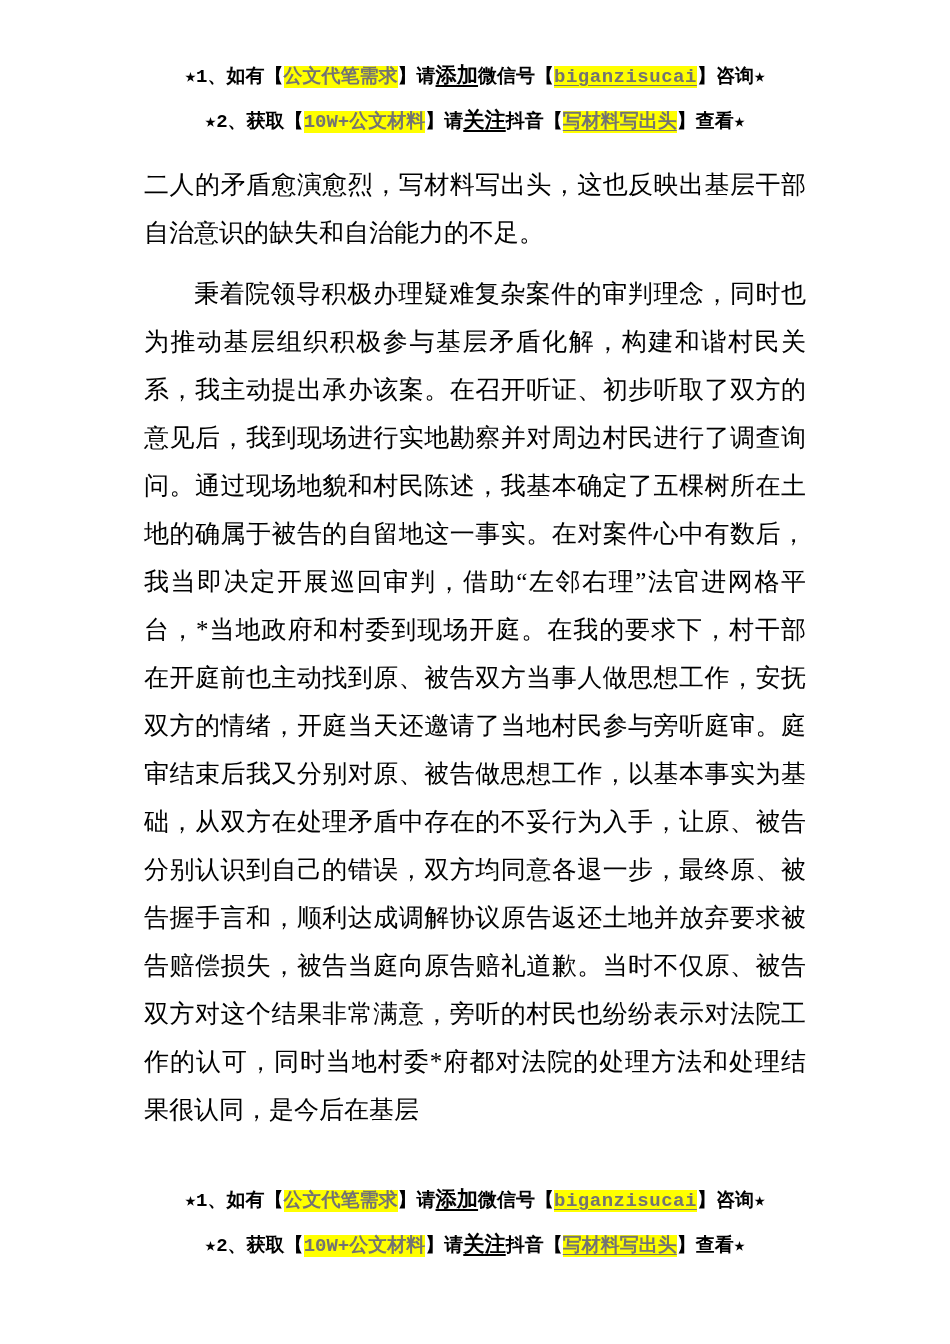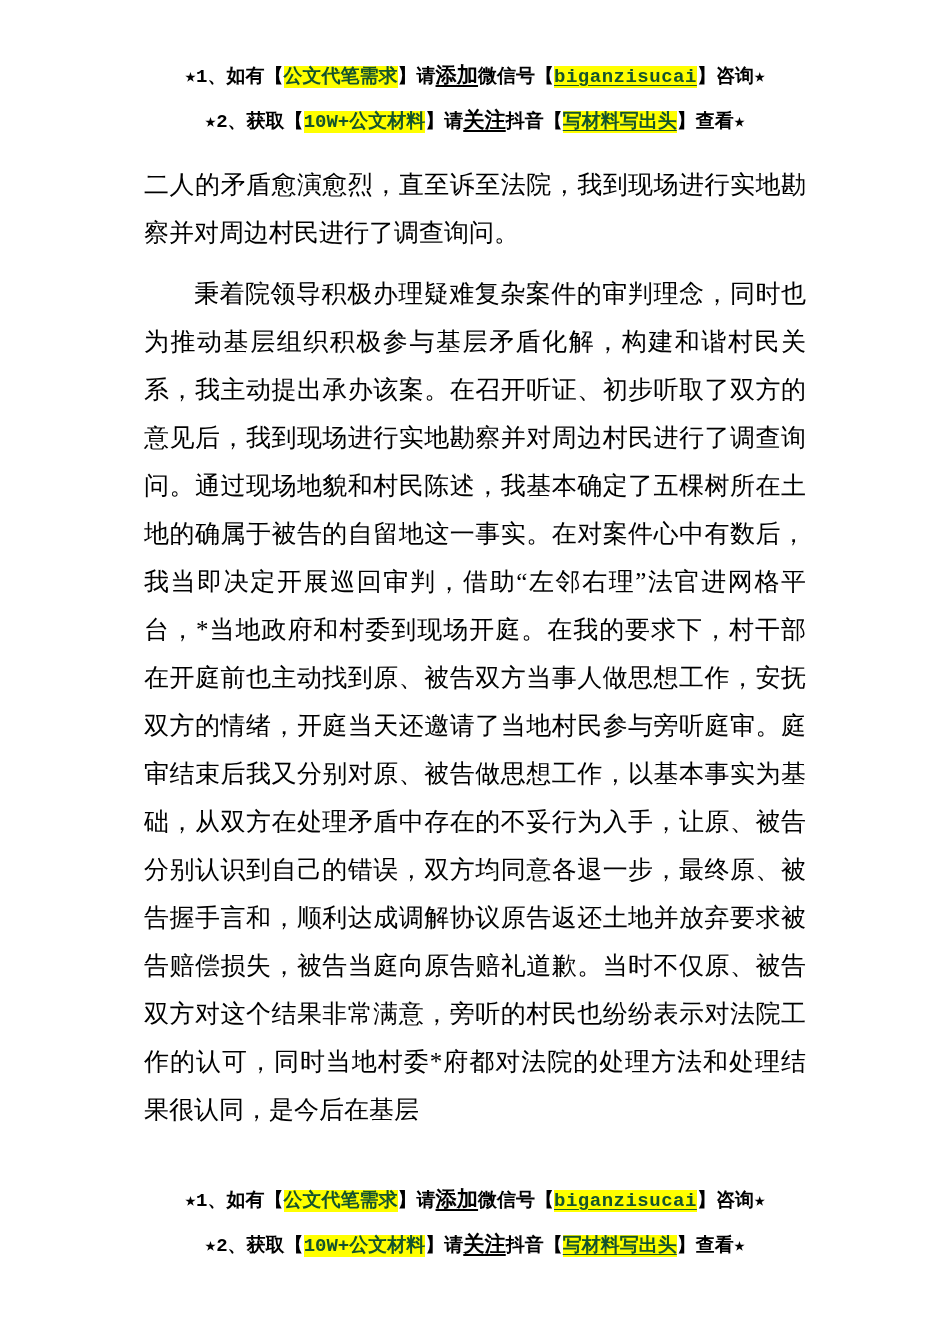--- a/index.html
+++ b/index.html
@@ -27,21 +27,21 @@
     font-size: 19px;
     line-height: 44px;
     color: #000000;
     white-space: nowrap;
   }
   .promo-header { padding-top: 54px; }
   .promo-footer { margin-top: 44px; }
   .seg { display: inline; font-family: Liberation Mono, monospace; }
   .seg.hl {
     background: #ffff00;
-    color: #14532d;
+    color: #737373;
   }
   .seg.u {
     text-decoration: underline;
     text-underline-offset: 3px;
   }
   .seg.big { font-size: 1.12em; }
   .seg.latin { letter-spacing: 0.5px; }
   
   .doc-body {
     font-size: 25px;
@@ -65,21 +65,21 @@
     <div class="promo promo-header">
       <div class="promo-line">
         <span class="seg">★1、如有【</span><span class="seg hl">公文代笔需求</span><span class="seg">】请</span><span class="seg u big">添加</span><span class="seg">微信号【</span><span class="seg hl u latin">biganzisucai</span><span class="seg">】咨询★</span>
       </div>
       <div class="promo-line">
         <span class="seg">★2、获取【</span><span class="seg hl">10W+公文材料</span><span class="seg">】请</span><span class="seg u big">关注</span><span class="seg">抖音【</span><span class="seg hl u">写材料写出头</span><span class="seg">】查看★</span>
       </div>
     </div>
 
     <div class="doc-body">
-      <p class="para para-1">二人的矛盾愈演愈烈，直至诉至法院，我到现场进行实地勘察并对周边村民进行了调查询问。</p>
+      <p class="para para-1">二人的矛盾愈演愈烈，写材料写出头，这也反映出基层干部自治意识的缺失和自治能力的不足。</p>
       <p class="para para-2">秉着院领导积极办理疑难复杂案件的审判理念，同时也为推动基层组织积极参与基层矛盾化解，构建和谐村民关系，我主动提出承办该案。在召开听证、初步听取了双方的意见后，我到现场进行实地勘察并对周边村民进行了调查询问。通过现场地貌和村民陈述，我基本确定了五棵树所在土地的确属于被告的自留地这一事实。在对案件心中有数后，我当即决定开展巡回审判，借助“左邻右理”法官进网格平台，*当地政府和村委到现场开庭。在我的要求下，村干部在开庭前也主动找到原、被告双方当事人做思想工作，安抚双方的情绪，开庭当天还邀请了当地村民参与旁听庭审。庭审结束后我又分别对原、被告做思想工作，以基本事实为基础，从双方在处理矛盾中存在的不妥行为入手，让原、被告分别认识到自己的错误，双方均同意各退一步，最终原、被告握手言和，顺利达成调解协议原告返还土地并放弃要求被告赔偿损失，被告当庭向原告赔礼道歉。当时不仅原、被告双方对这个结果非常满意，旁听的村民也纷纷表示对法院工作的认可，同时当地村委*府都对法院的处理方法和处理结果很认同，是今后在基层</p>
     </div>
 
     <div class="promo promo-footer">
       <div class="promo-line">
         <span class="seg">★1、如有【</span><span class="seg hl">公文代笔需求</span><span class="seg">】请</span><span class="seg u big">添加</span><span class="seg">微信号【</span><span class="seg hl u latin">biganzisucai</span><span class="seg">】咨询★</span>
       </div>
       <div class="promo-line">
         <span class="seg">★2、获取【</span><span class="seg hl">10W+公文材料</span><span class="seg">】请</span><span class="seg u big">关注</span><span class="seg">抖音【</span><span class="seg hl u">写材料写出头</span><span class="seg">】查看★</span>
       </div>

